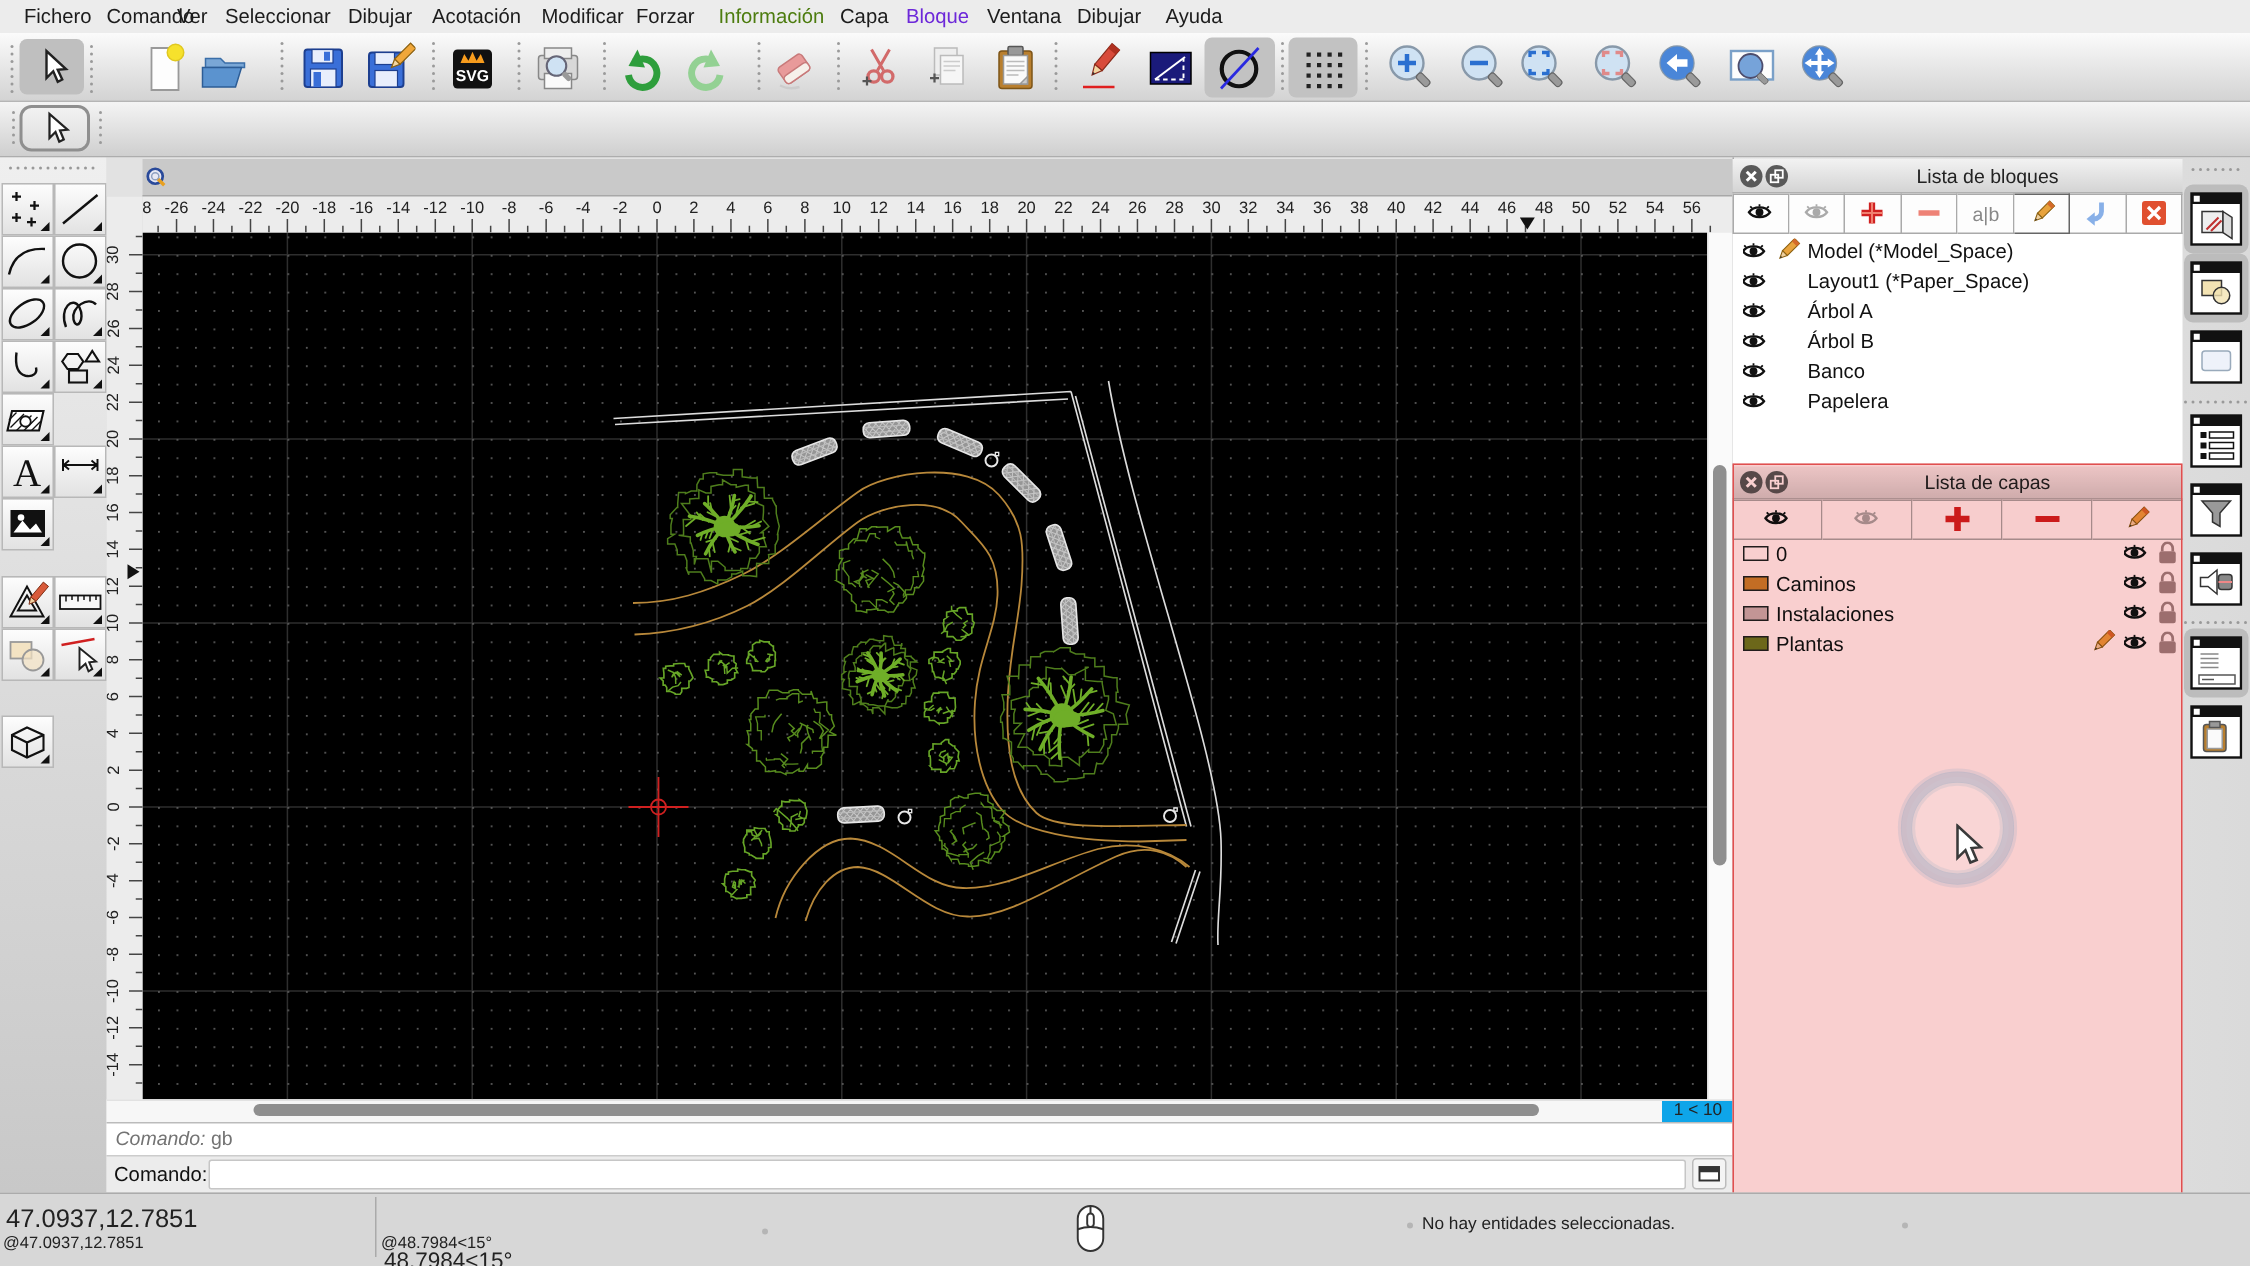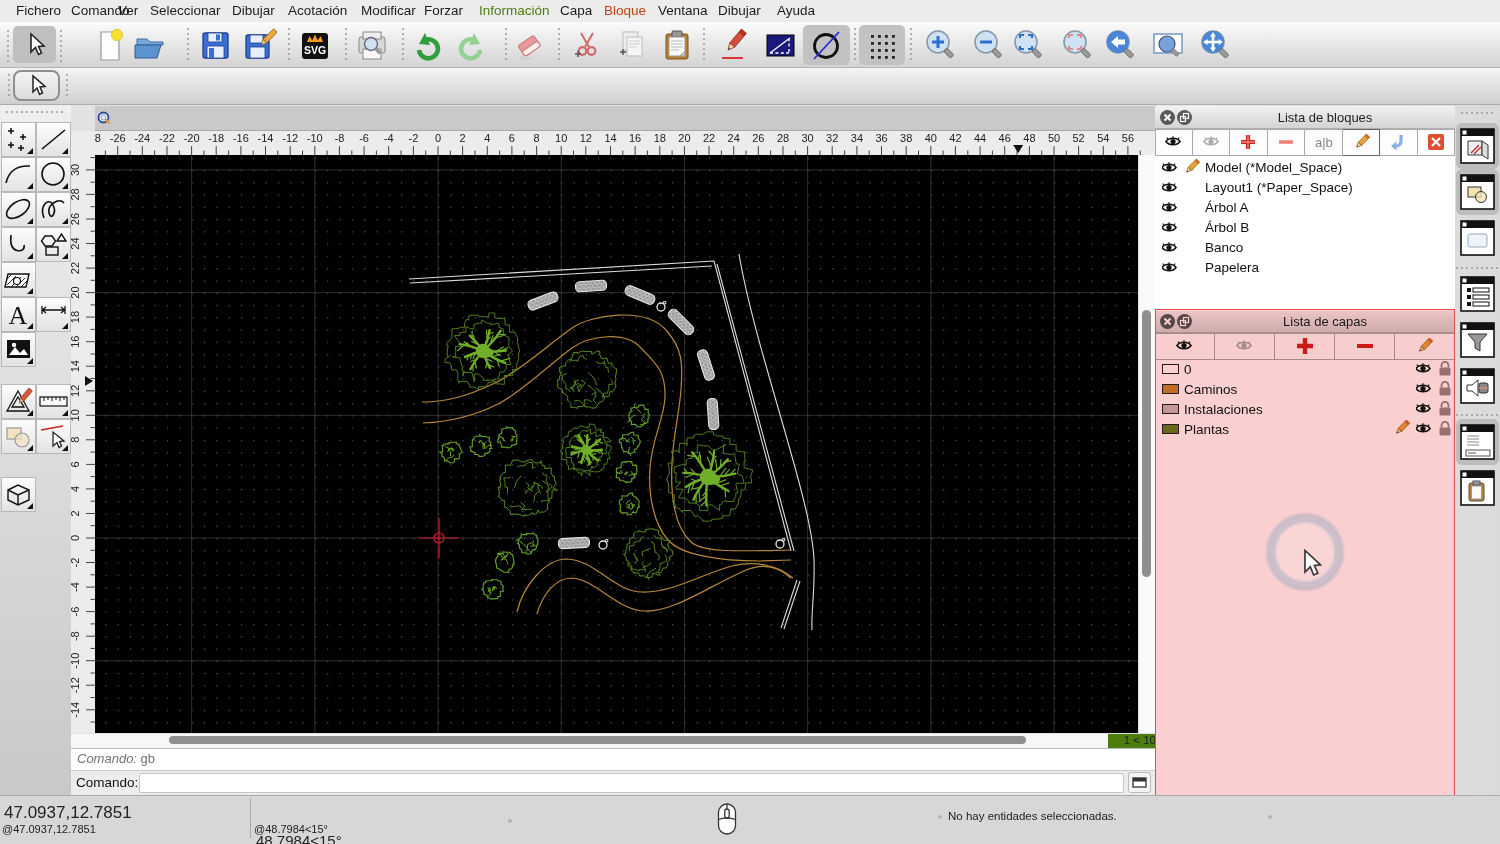--- a/index.html
+++ b/index.html
@@ -11,21 +11,21 @@
 <span class="abs" style="left:16px;top:3px;font-size:13.5px;color:#1c1c1c">Fichero</span>
 <span class="abs" style="left:71px;top:3px;font-size:13.5px;color:#1c1c1c">Comando</span>
 <span class="abs" style="left:118px;top:3px;font-size:13.5px;color:#1c1c1c">Ver</span>
 <span class="abs" style="left:150px;top:3px;font-size:13.5px;color:#1c1c1c">Seleccionar</span>
 <span class="abs" style="left:232px;top:3px;font-size:13.5px;color:#1c1c1c">Dibujar</span>
 <span class="abs" style="left:288px;top:3px;font-size:13.5px;color:#1c1c1c">Acotación</span>
 <span class="abs" style="left:361px;top:3px;font-size:13.5px;color:#1c1c1c">Modificar</span>
 <span class="abs" style="left:424px;top:3px;font-size:13.5px;color:#1c1c1c">Forzar</span>
 <span class="abs" style="left:479px;top:3px;font-size:13.5px;color:#4d7c0f">Información</span>
 <span class="abs" style="left:560px;top:3px;font-size:13.5px;color:#1c1c1c">Capa</span>
-<span class="abs" style="left:604px;top:3px;font-size:13.5px;color:#c2410c">Bloque</span>
+<span class="abs" style="left:604px;top:3px;font-size:13.5px;color:#6d28d9">Bloque</span>
 <span class="abs" style="left:658px;top:3px;font-size:13.5px;color:#1c1c1c">Ventana</span>
 <span class="abs" style="left:718px;top:3px;font-size:13.5px;color:#1c1c1c">Dibujar</span>
 <span class="abs" style="left:777px;top:3px;font-size:13.5px;color:#1c1c1c">Ayuda</span>
 <div class="abs" style="left:0;top:22px;width:1500px;height:46px;background:linear-gradient(#fbfbfb,#d3d3d3);border-bottom:1px solid #b5b5b5"></div>
 <div class="abs" style="left:7px;top:30px;width:2px;height:2px;background:#9a9a9a;border-radius:1px"></div>
 <div class="abs" style="left:7px;top:35px;width:2px;height:2px;background:#9a9a9a;border-radius:1px"></div>
 <div class="abs" style="left:7px;top:40px;width:2px;height:2px;background:#9a9a9a;border-radius:1px"></div>
 <div class="abs" style="left:7px;top:45px;width:2px;height:2px;background:#9a9a9a;border-radius:1px"></div>
 <div class="abs" style="left:7px;top:50px;width:2px;height:2px;background:#9a9a9a;border-radius:1px"></div>
 <div class="abs" style="left:7px;top:55px;width:2px;height:2px;background:#9a9a9a;border-radius:1px"></div>
@@ -593,21 +593,21 @@
     <path d="M496.4,586.9 l-3.6,0.6 l-0.1,3.7 l-1.0,-0.4M489.5,587.1 l-1.2,4.1 l3.0,1.8 l-3.6,3.9M489.2,587.8 l1.0,0.4 l0.1,3.4 l-1.8,-2.9M497.0,589.0 l-2.4,-2.2 l-0.5,3.2 l-1.0,-3.9" fill="none" stroke="#66a527" stroke-width="1"></path>
     <g stroke="#d02020" stroke-width="1.2" fill="none">
       <path d="M419,538 H459 M439,518 V558"></path>
       <circle cx="439" cy="538" r="5"></circle>
     </g>
   </svg>
 <div class="abs" style="left:1138px;top:155px;width:17px;height:578px;background:#fafafa;border-left:1px solid #e0e0e0"></div>
 <div class="abs" style="left:1142px;top:310px;width:9px;height:267px;background:#8f8f8f;border-radius:5px"></div>
 <div class="abs" style="left:71px;top:733px;width:1084px;height:15px;background:#f7f7f7;border-top:1px solid #e2e2e2"></div>
 <div class="abs" style="left:169px;top:736px;width:857px;height:8px;background:#8f8f8f;border-radius:4px"></div>
-<div class="abs" style="left:1108px;top:734px;width:48px;height:14px;font-size:11.5px;color:#222;text-align:right;background:#4d7c0f">1 &lt; 10</div>
+<div class="abs" style="left:1108px;top:734px;width:48px;height:14px;font-size:11.5px;color:#222;text-align:center;background:#0ea5e9">1 &lt; 10</div>
 <div class="abs" style="left:71px;top:748px;width:1084px;height:22px;background:#fff;border-top:1px solid #bbb"></div>
 <span class="abs" style="left:77px;top:751px;font-size:13px;color:#737373"><i>Comando:</i> gb</span>
 <div class="abs" style="left:71px;top:770px;width:1084px;height:25px;background:#ececec;border-top:1px solid #ccc"></div>
 <span class="abs" style="left:76px;top:775px;font-size:13.5px;color:#111">Comando:</span>
 <div class="abs" style="left:139px;top:773px;width:985px;height:20px;background:#fff;border:1px solid #c6c6c6;border-radius:2px"></div>
 <div class="abs" style="left:1128px;top:772px;width:23px;height:21px;background:#f4f4f4;border:1px solid #bbb;border-radius:3px"></div>
 <svg class="abs" style="left:1129px;top:773px" width="21" height="19" viewBox="0 0 21 19">
     <rect x="4" y="5" width="13" height="9" fill="#fff" stroke="#333" stroke-width="1.3"></rect>
     <rect x="4" y="5" width="13" height="3.5" fill="#333"></rect>
   </svg>

